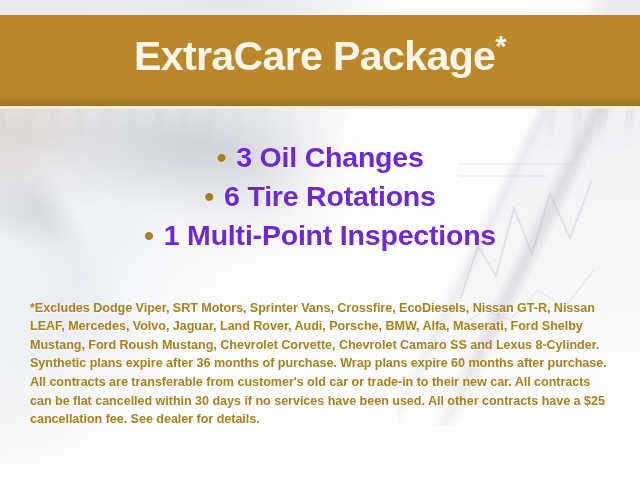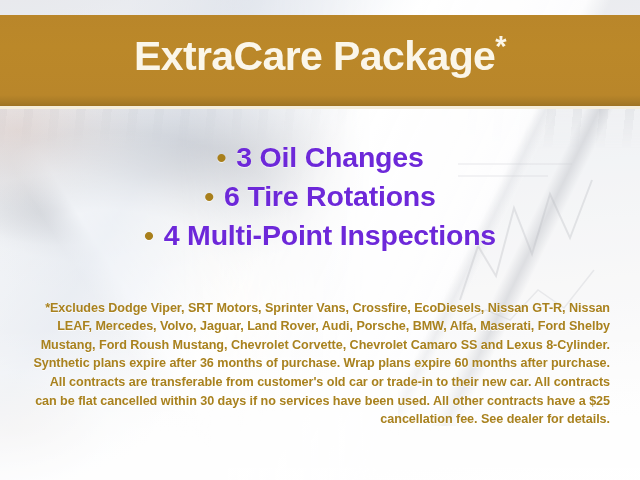--- a/index.html
+++ b/index.html
@@ -156,21 +156,21 @@
     margin-right: 10px;
     color: #a87f1c;
   }
 
   
   #fine-print {
     position: absolute;
     left: 30px;
     right: 30px;
     top: 286px;
-    text-align: right;
+    text-align: left;
     color: #a9821f;
     font-size: 12.6px;
     font-weight: bold;
     line-height: 1.48;
     letter-spacing: -0.05px;
     text-shadow: 0 1px 0 rgba(255,255,255,0.75);
   }
 </style>
 </head>
 <body>
@@ -196,18 +196,18 @@
   <div class="bg-layer bg-bottom"></div>
   <div class="bg-layer bg-haze"></div>
 
   <div id="header-band">
     <div id="header-title"><span>ExtraCare Package</span><span class="asterisk">*</span></div>
   </div>
 
   <ul id="benefits-list">
     <li>3 Oil Changes</li>
     <li>6 Tire Rotations</li>
-    <li>4 Multi-Point Inspections</li>
+    <li>1 Multi-Point Inspections</li>
   </ul>
 
   <p id="fine-print">*Excludes Dodge Viper, SRT Motors, Sprinter Vans, Crossfire, EcoDiesels, Nissan GT-R, Nissan LEAF, Mercedes, Volvo, Jaguar, Land Rover, Audi, Porsche, BMW, Alfa, Maserati, Ford Shelby Mustang, Ford Roush Mustang, Chevrolet Corvette, Chevrolet Camaro SS and Lexus 8-Cylinder. Synthetic plans expire after 36 months of purchase. Wrap plans expire 60 months after purchase. All contracts are transferable from customer's old car or trade-in to their new car. All contracts can be flat cancelled within 30 days if no services have been used. All other contracts have a $25 cancellation fee. See dealer for details.</p>
 
 </div>
 
 </body></html>

